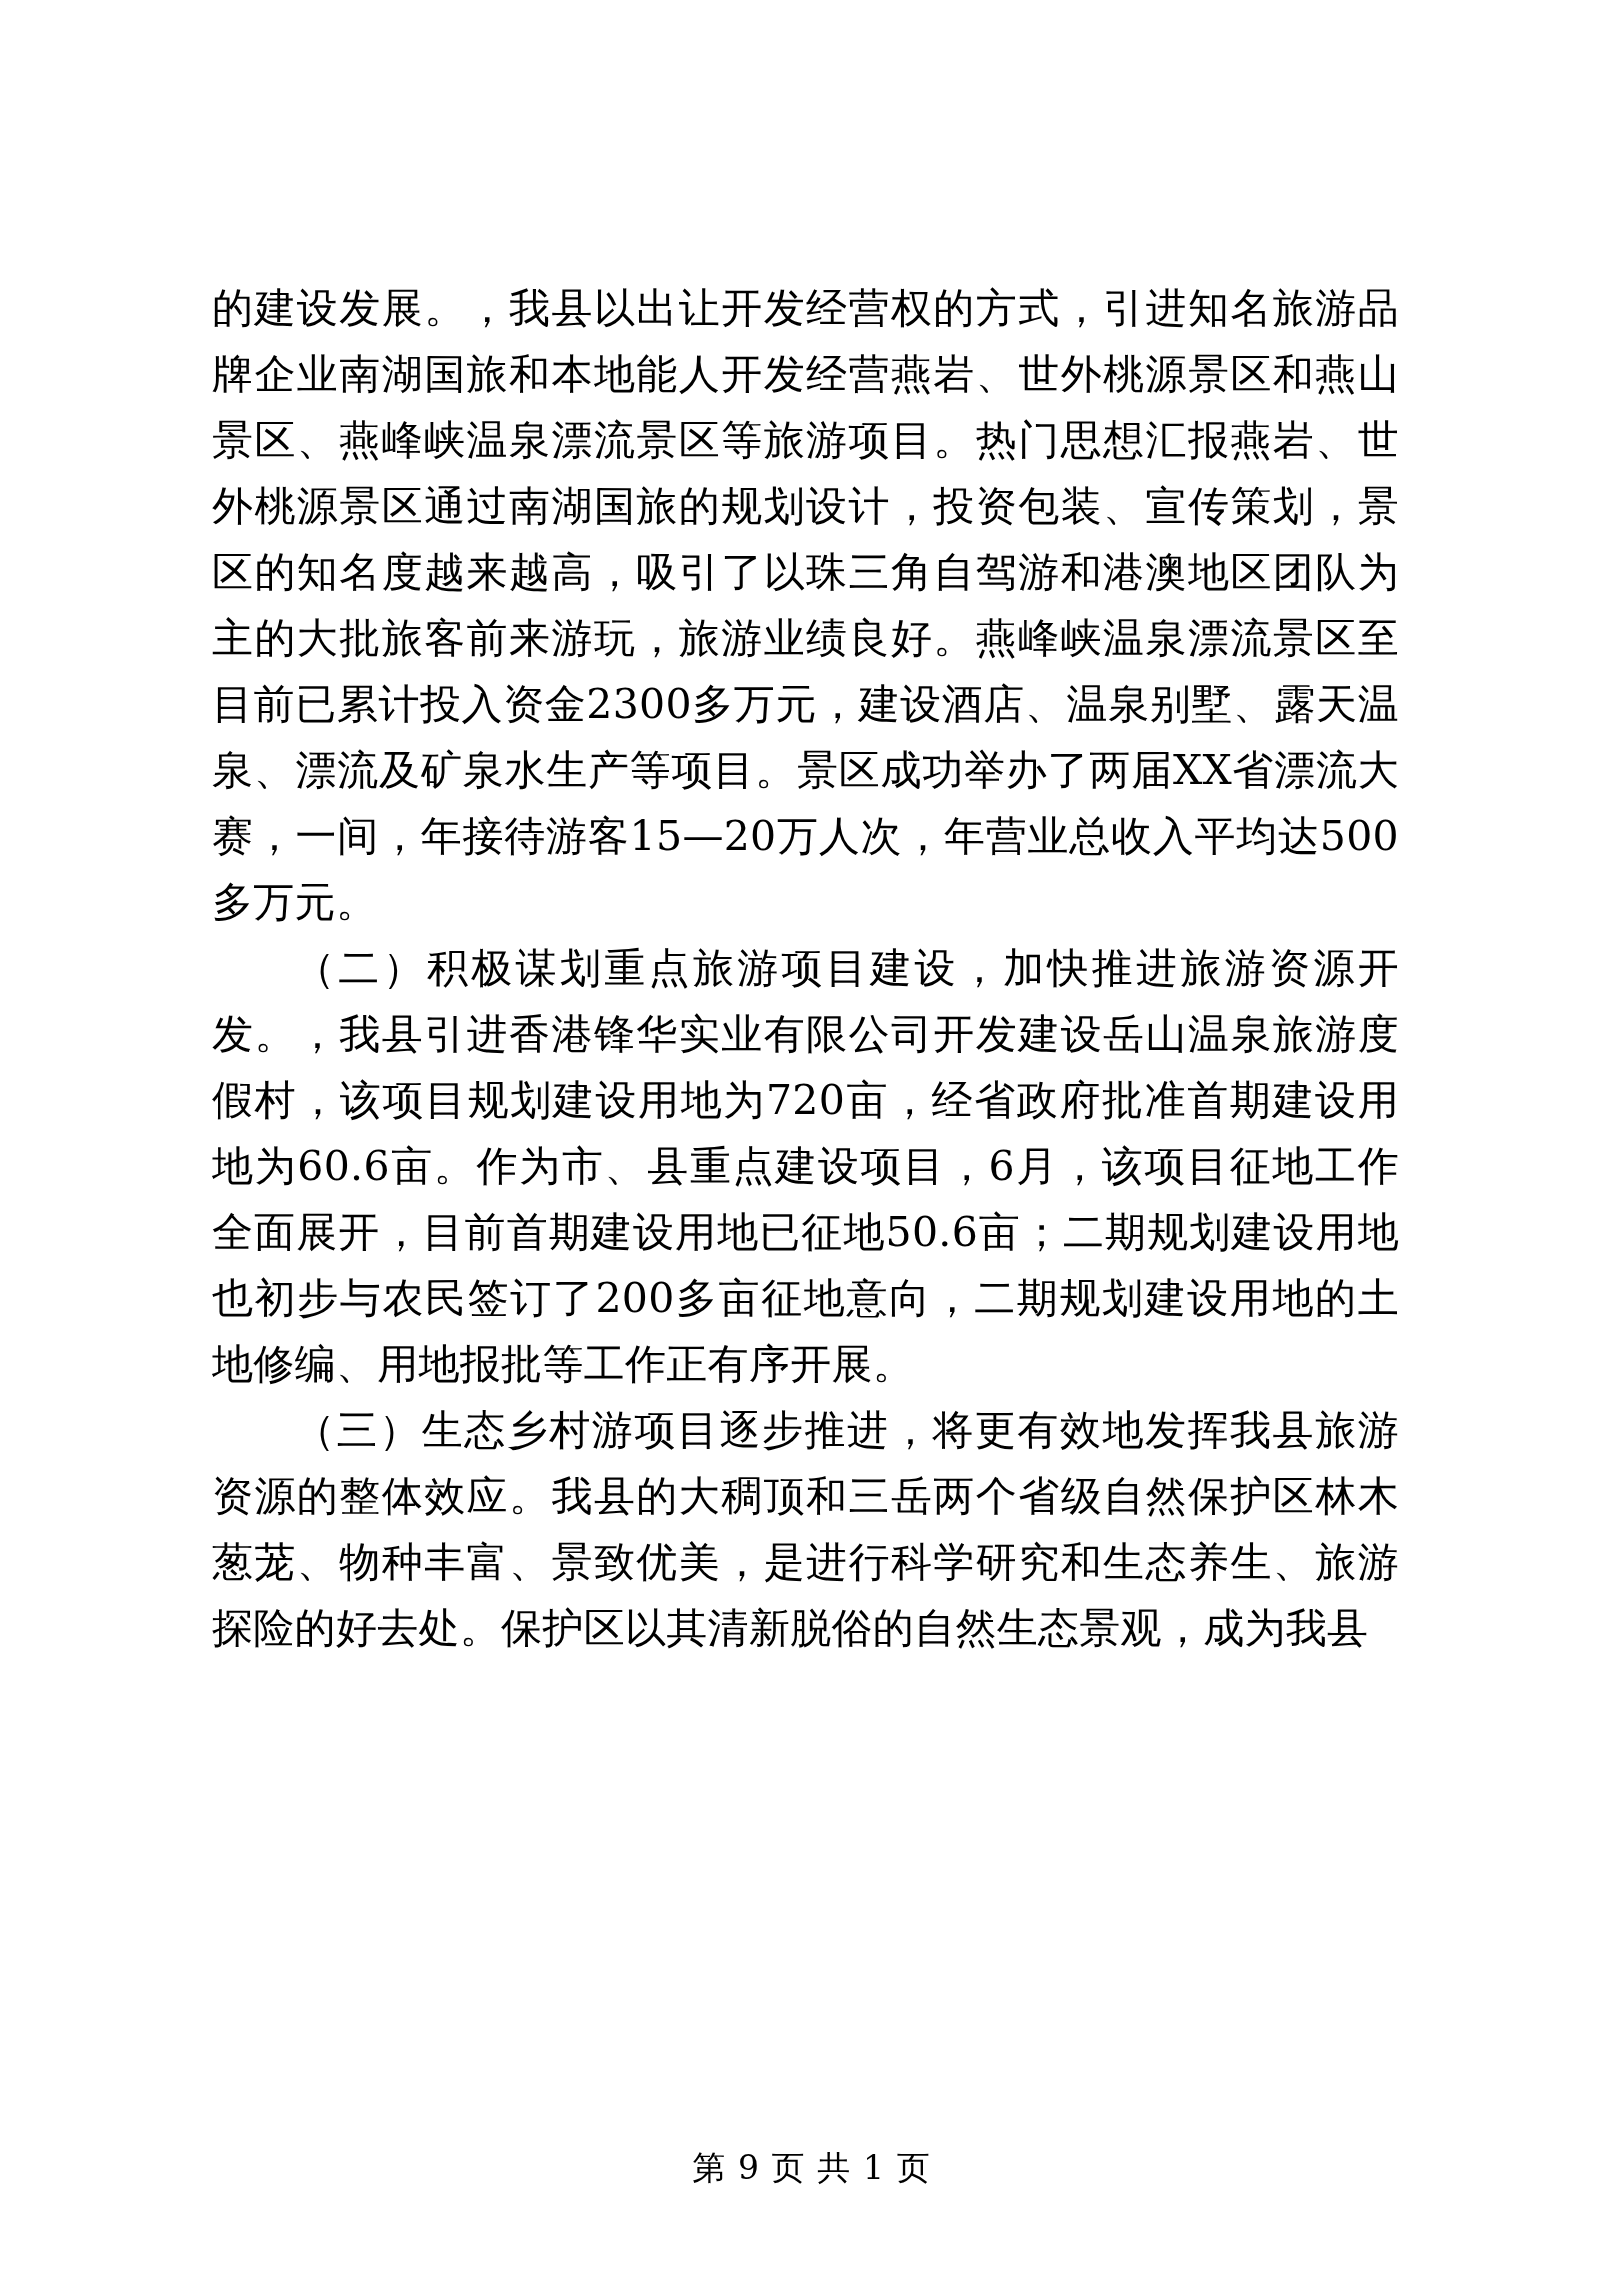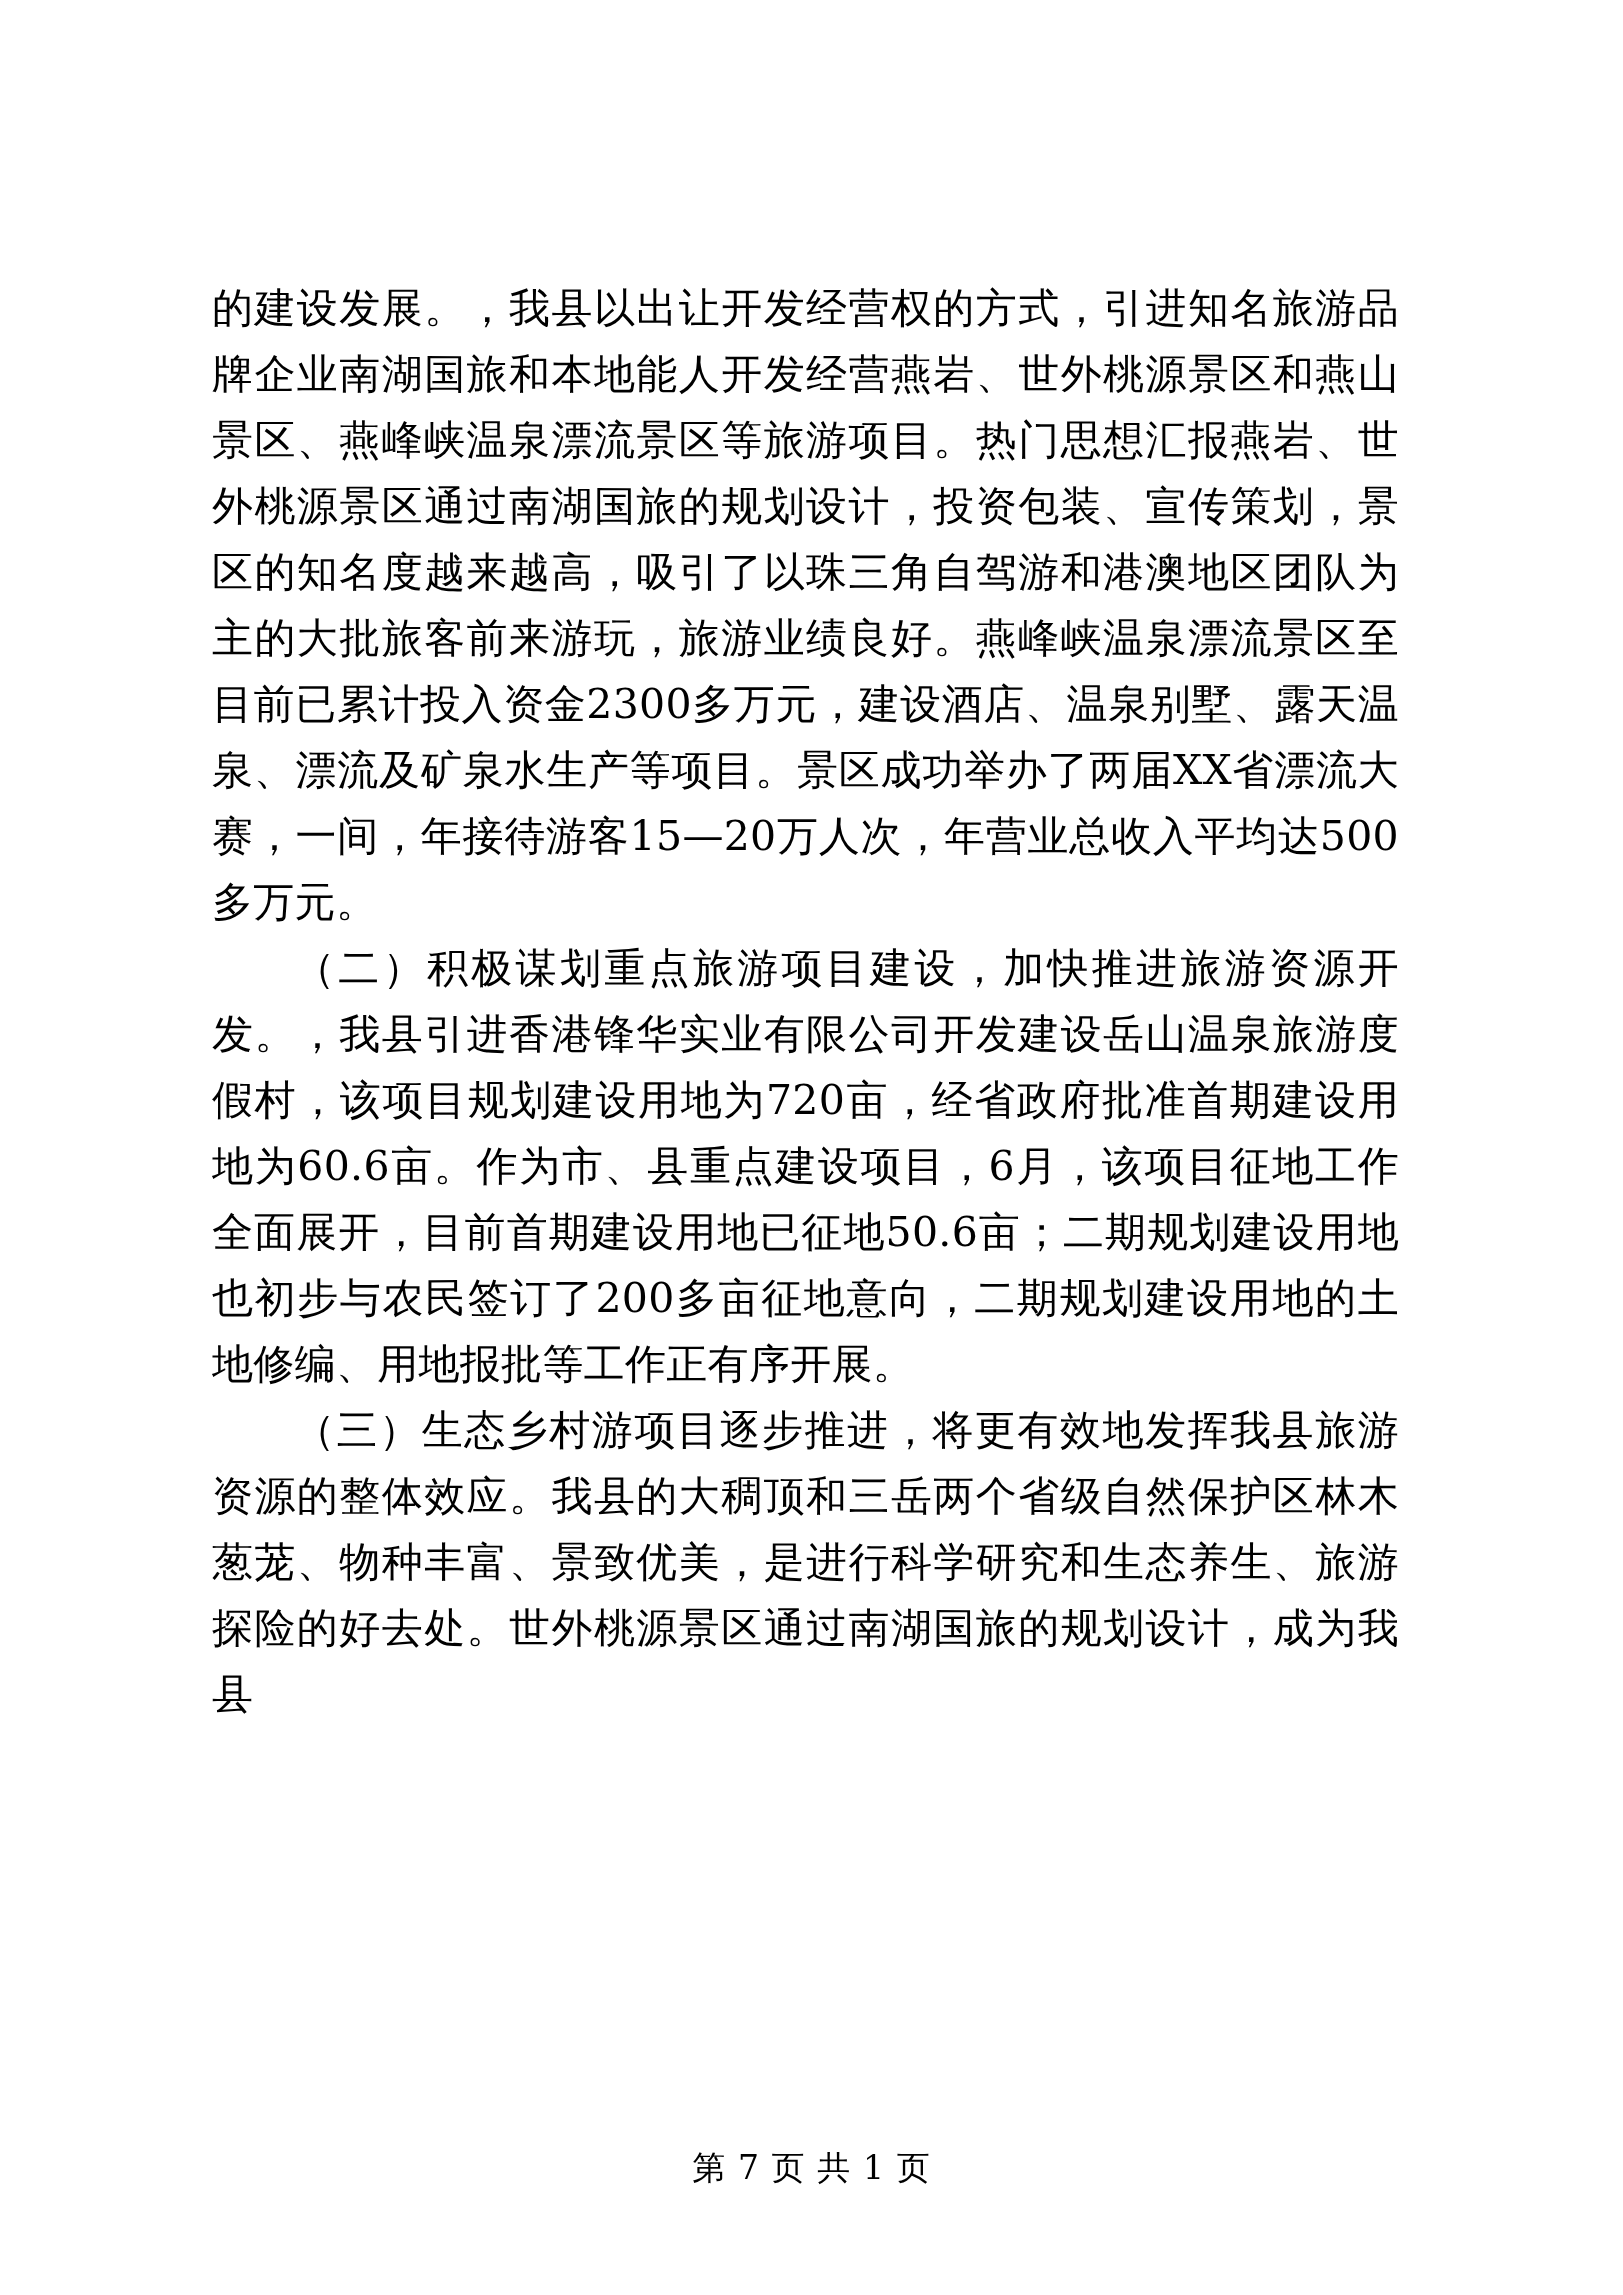--- a/index.html
+++ b/index.html
@@ -51,17 +51,17 @@
     letter-spacing: 1.1px;
   }
 </style>
 </head>
 <body>
 
 <div class="page">
   <div class="content">
     <p class="para">的建设发展。，我县以出让开发经营权的方式，引进知名旅游品牌企业南湖国旅和本地能人开发经营燕岩、世外桃源景区和燕山景区、燕峰峡温泉漂流景区等旅游项目。热门思想汇报燕岩、世外桃源景区通过南湖国旅的规划设计，投资包装、宣传策划，景区的知名度越来越高，吸引了以珠三角自驾游和港澳地区团队为主的大批旅客前来游玩，旅游业绩良好。燕峰峡温泉漂流景区至目前已累计投入资金2300多万元，建设酒店、温泉别墅、露天温泉、漂流及矿泉水生产等项目。景区成功举办了两届XX省漂流大赛，一间，年接待游客15—20万人次，年营业总收入平均达500多万元。</p>
     <p class="para indent">（二）积极谋划重点旅游项目建设，加快推进旅游资源开发。，我县引进香港锋华实业有限公司开发建设岳山温泉旅游度假村，该项目规划建设用地为720亩，经省政府批准首期建设用地为60.6亩。作为市、县重点建设项目，6月，该项目征地工作全面展开，目前首期建设用地已征地50.6亩；二期规划建设用地也初步与农民签订了200多亩征地意向，二期规划建设用地的土地修编、用地报批等工作正有序开展。</p>
-    <p class="para indent">（三）生态乡村游项目逐步推进，将更有效地发挥我县旅游资源的整体效应。我县的大稠顶和三岳两个省级自然保护区林木葱茏、物种丰富、景致优美，是进行科学研究和生态养生、旅游探险的好去处。世外桃源景区通过南湖国旅的规划设计，成为我县</p>
+    <p class="para indent">（三）生态乡村游项目逐步推进，将更有效地发挥我县旅游资源的整体效应。我县的大稠顶和三岳两个省级自然保护区林木葱茏、物种丰富、景致优美，是进行科学研究和生态养生、旅游探险的好去处。保护区以其清新脱俗的自然生态景观，成为我县</p>
   </div>
-  <div class="footer">第 7 页 共 1 页</div>
+  <div class="footer">第 9 页 共 1 页</div>
 </div>
 
 
 </body></html>

